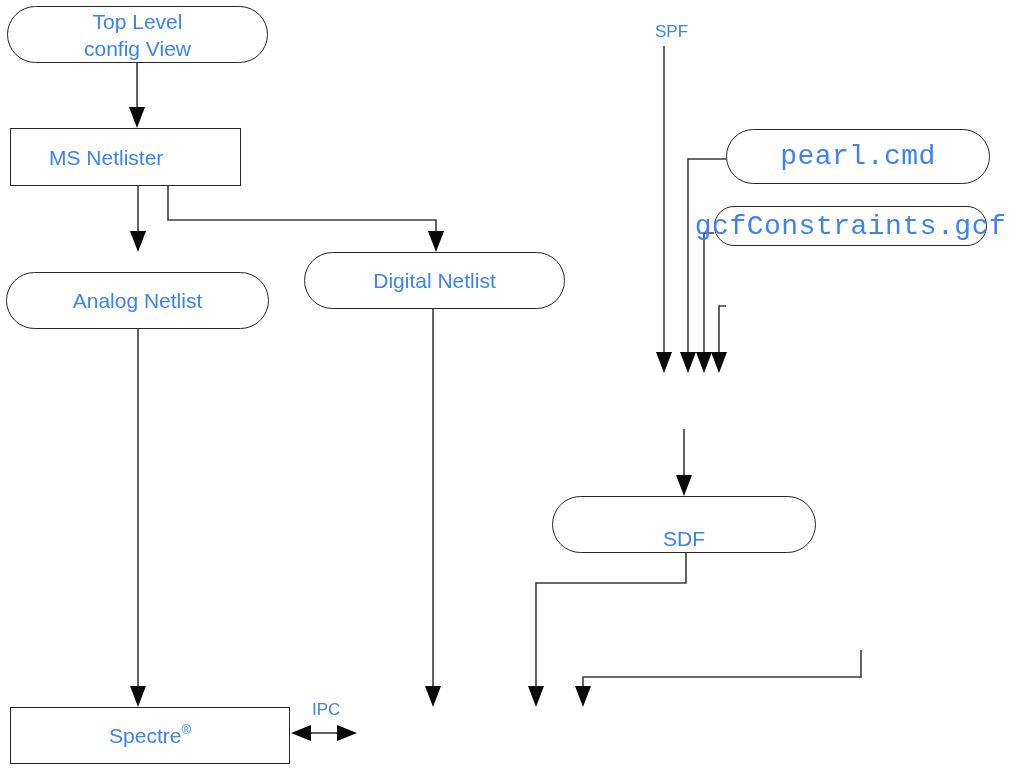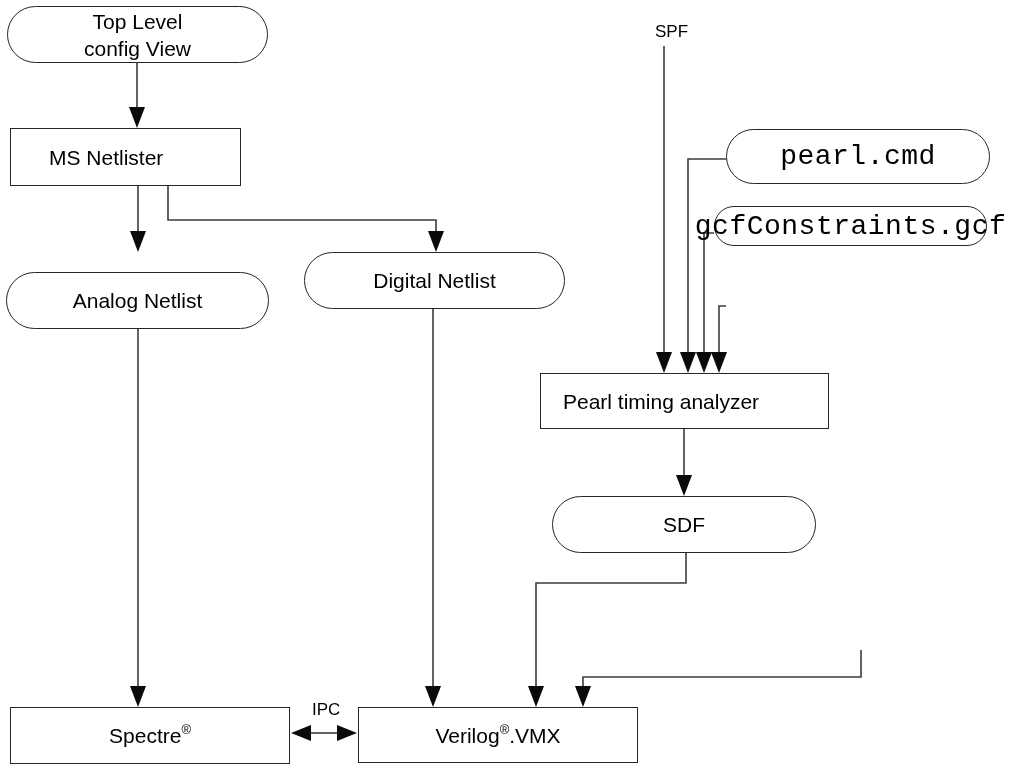--- a/index.html
+++ b/index.html
@@ -1,21 +1,21 @@
 <!DOCTYPE html>
 <html><head>
 <meta charset="utf-8">
 <style>
   html,body{margin:0;padding:0;background:#ffffff;}
   #canvas{
     position:relative;
     width:1013px;height:780px;
     background:#ffffff;
     font-family:"Liberation Sans","DejaVu Sans",sans-serif;
-    color:#000000;
+    color:#3b82f6;
     overflow:hidden;
   }
   #edge-layer{position:absolute;left:0;top:0;width:1013px;height:780px;}
   #edge-layer polyline, #edge-layer line{
     fill:none;stroke:#3c3c3c;stroke-width:1.6px;
   }
   #edge-layer polygon{fill:#0a0a0a;stroke:none;}
   .node{
     position:absolute;
     box-sizing:border-box;
@@ -131,38 +131,30 @@
 
   <div class="node stadium mono" style="left:726px;top:129px;width:264px;height:55px;">
     <span>pearl.cmd</span>
   </div>
 
   <div class="node stadium mono" style="left:714px;top:206px;width:273px;height:40px;">
     <span>gcfConstraints.gcf</span>
   </div>
 
 
-  <div class="node align-left" style="left:540px;top:373px;width:289px;height:56px;padding-left:22px;">
-    <span>Pearl timing analyzer</span>
-  </div>
 
-  <div class="node stadium" style="left:552px;top:496px;width:264px;height:57px;">
+  <div class="node stadium" style="left:552px;top:496px;width:264px;height:57px;align-items:flex-end;">
     <span>SDF</span>
   </div>
 
 
   <div class="node" style="left:10px;top:707px;width:280px;height:57px;">
     <span>
       <span>Spectre</span><sup class="reg">®</sup>
     </span>
   </div>
 
-  <div class="node" style="left:358px;top:707px;width:280px;height:56px;">
-    <span>
-      <span>Verilog</span><sup class="reg">®</sup><span>.VMX</span>
-    </span>
-  </div>
 
   <div class="float-label" style="left:655px;top:20px;">SPF</div>
 
   <div class="float-label" style="left:312px;top:698px;">IPC</div>
 
 </div>
 
 </body></html>

